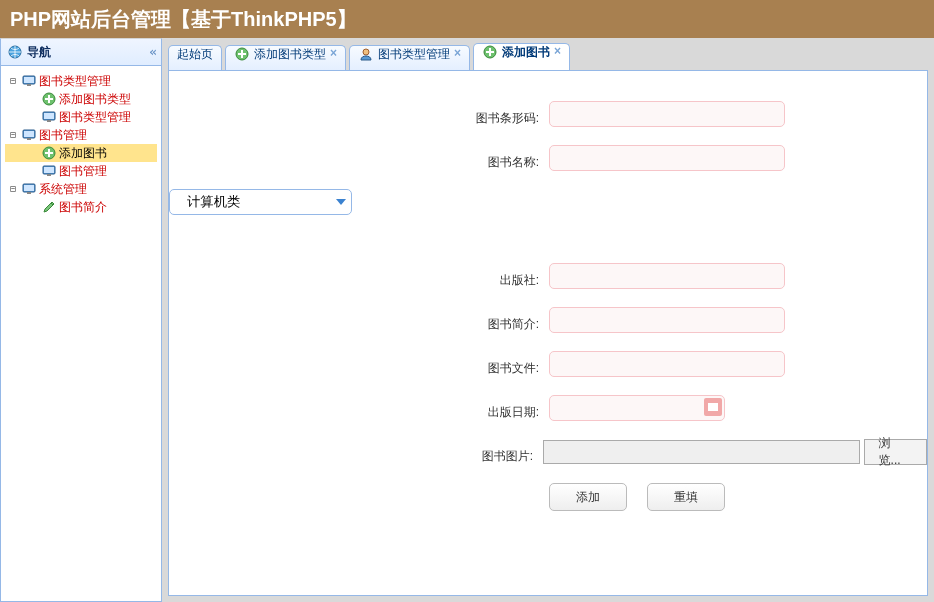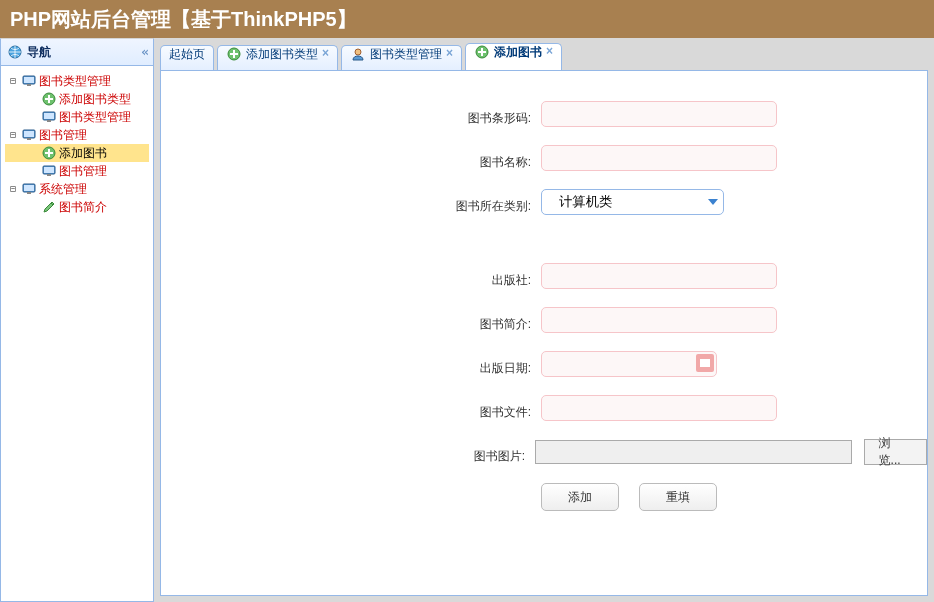--- a/index.html
+++ b/index.html
@@ -34,21 +34,21 @@
 .inp.w180{width:140px}
 .inp.w80{width:75px}
 .select-wrap{position:relative;display:inline-block}
 .select-wrap .inp{padding-right:24px;background:#fff;border-color:#95B8E7}
 .select-arrow{position:absolute;right:1px;top:1px;width:20px;height:24px;display:flex;align-items:center;justify-content:center;color:#3b82d0;pointer-events:none}
 .date-wrap{position:relative;display:inline-block}
 .date-btn{position:absolute;right:3px;top:3px;width:18px;height:18px;background:#f1a8a8;border-radius:2px;display:flex;align-items:center;justify-content:center}
 .date-btn::before{content:"";width:10px;height:8px;background:#fff}
 .file-wrap{display:flex;align-items:center}
 .file-text{width:320px;height:22px;border:1px solid #aaa;background:#efefef}
-.file-btn{height:24px;border:1px solid #aaa;background:#f3f3f3;padding:0 14px;margin-left:12px;cursor:pointer;display:inline-flex;align-items:center}
+.file-btn{height:24px;border:1px solid #aaa;background:#f3f3f3;padding:0 14px;margin-left:4px;cursor:pointer;display:inline-flex;align-items:center}
 .btns{display:flex;gap:20px;margin-left:380px;margin-top:4px}
 .btn{height:26px;padding:0 26px;border:1px solid #bbb;border-radius:5px;background:linear-gradient(#fff,#eee);cursor:pointer;display:inline-flex;align-items:center}
 .gap{height:30px}
 </style>
 </head>
 <body>
 
 <div class="header">
   <span>PHP网站后台管理【基于ThinkPHP5】</span>
 </div>
@@ -197,21 +197,20 @@
             <div class="lab">图书条形码:</div>
           <input class="inp w200" style="">
           </div>
 
         <div class="row">
             <div class="lab">图书名称:</div>
           <input class="inp w200" style="">
           </div>
 
         <div class="row">
-            <div class="lab">图书所在类别:</div>
           <span class="select-wrap">
             <input class="inp w180" readonly="" value="计算机类" style="">
             <span class="select-arrow">
               <svg width="10" height="6" viewBox="0 0 10 6">
                   <path d="M0 0l5 6 5-6z" fill="#3b82d0"></path>
                 </svg>
             </span>
           </span>
         </div>
 
@@ -222,33 +221,33 @@
             <div class="lab">出版社:</div>
           <input class="inp w200" style="">
           </div>
 
         <div class="row">
             <div class="lab">图书简介:</div>
           <input class="inp w200" style="">
           </div>
 
         <div class="row">
+            <div class="lab">图书文件:</div>
+          <input class="inp w200" style="">
+          </div>
+
+        <div class="row">
             <div class="lab">出版日期:</div>
           <span class="date-wrap">
             <input class="inp w180" style="">
             <span class="date-btn"></span>
           </span>
         </div>
 
         <div class="row">
-            <div class="lab">图书文件:</div>
-          <input class="inp w200" style="">
-          </div>
-
-        <div class="row">
             <div class="lab">图书图片:</div>
           <span class="file-wrap">
             <span class="file-text"></span>
             <span class="file-btn">浏览...</span>
           </span>
         </div>
 
         <div class="btns">
           <span class="btn">添加</span>
           <span class="btn">重填</span>

